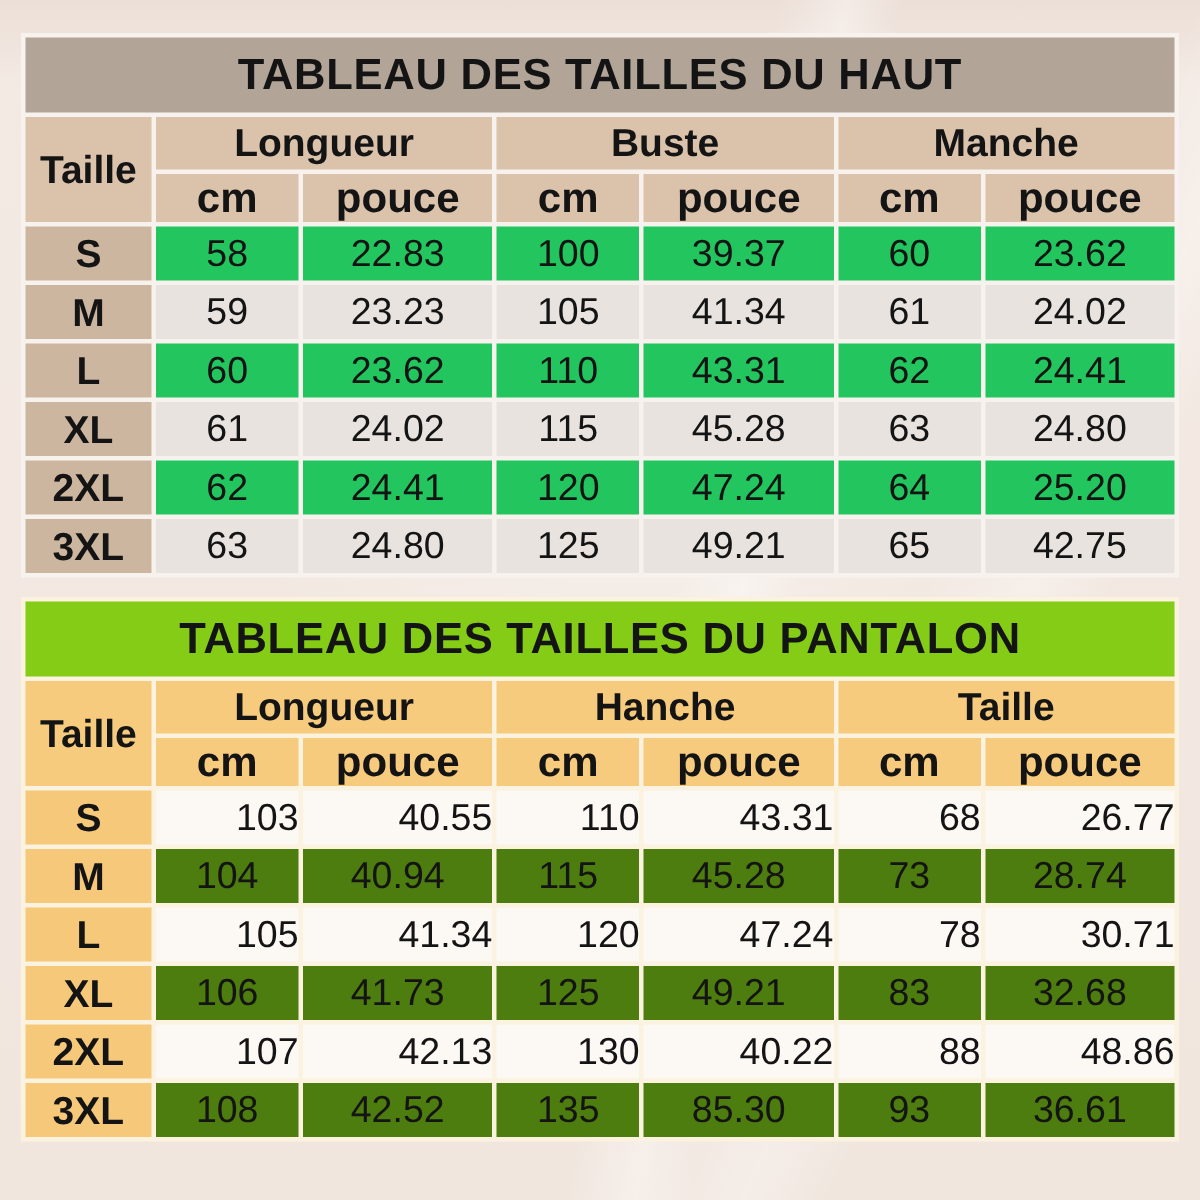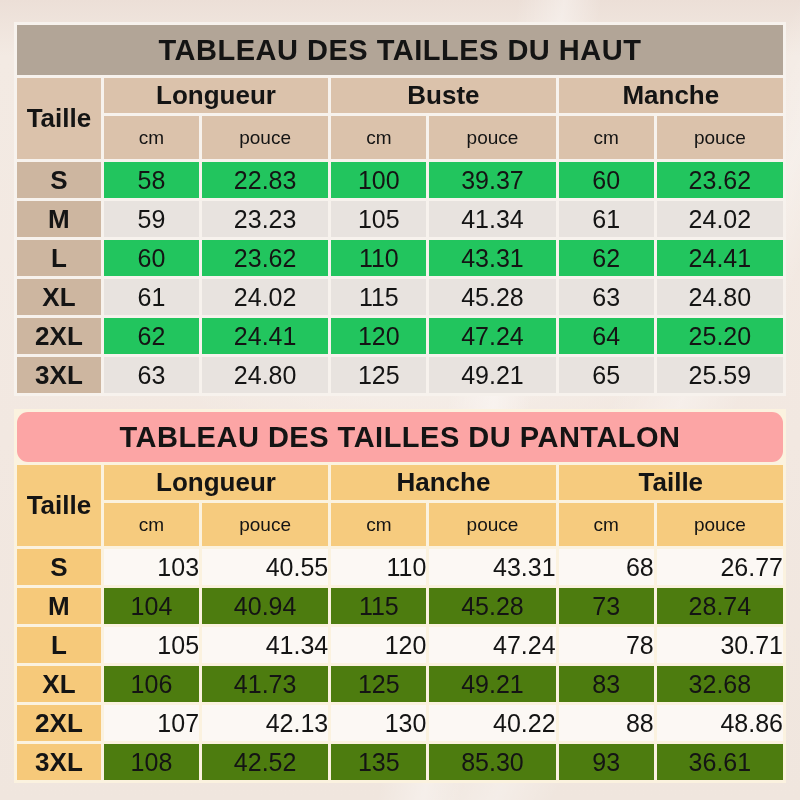--- a/index.html
+++ b/index.html
@@ -47,30 +47,30 @@
     white-space: nowrap;
     padding: 0;
   }
   .title-cell {
     height: 50px;
     font-size: 29px;
     font-weight: 700;
     letter-spacing: 0.5px;
   }
   .t1 .title-cell { background: #b2a597; }
-  .t2 .title-cell { background: #fca5a5; border-radius: 11px; }
+  .t2 .title-cell { background: #84cc16; }
   .group-cell, .size-header-cell {
     height: 35px;
     font-size: 26px;
     font-weight: 700;
   }
   .unit-cell {
-    height: 43px;
-    font-size: 19px;
-    font-weight: 400;
+    height: 26px;
+    font-size: 28px;
+    font-weight: 700;
   }
   .t1 .group-cell, .t1 .unit-cell, .t1 .size-header-cell { background: #dbc2ab; }
   .t2 .group-cell, .t2 .unit-cell, .t2 .size-header-cell { background: #f6cb7e; }
   .data-row td { height: 36px; }
   .size-cell {
     font-size: 26px;
     font-weight: 700;
   }
   .t1 .size-cell { background: #cdb6a0; }
   .t2 .size-cell { background: #f6c97a; }
@@ -162,21 +162,21 @@
         <td class="val">64</td>
         <td class="val">25.20</td>
       </tr>
       <tr class="data-row dark">
         <td class="size-cell">3XL</td>
         <td class="val">63</td>
         <td class="val">24.80</td>
         <td class="val">125</td>
         <td class="val">49.21</td>
         <td class="val">65</td>
-        <td class="val">25.59</td>
+        <td class="val">42.75</td>
       </tr>
     </tbody>
   </table>
 
   <table class="size-table t2">
     <colgroup>
       <col style="width:11.1%">
       <col style="width:12.6%">
         <col style="width:16.7%">
       <col style="width:12.6%">

